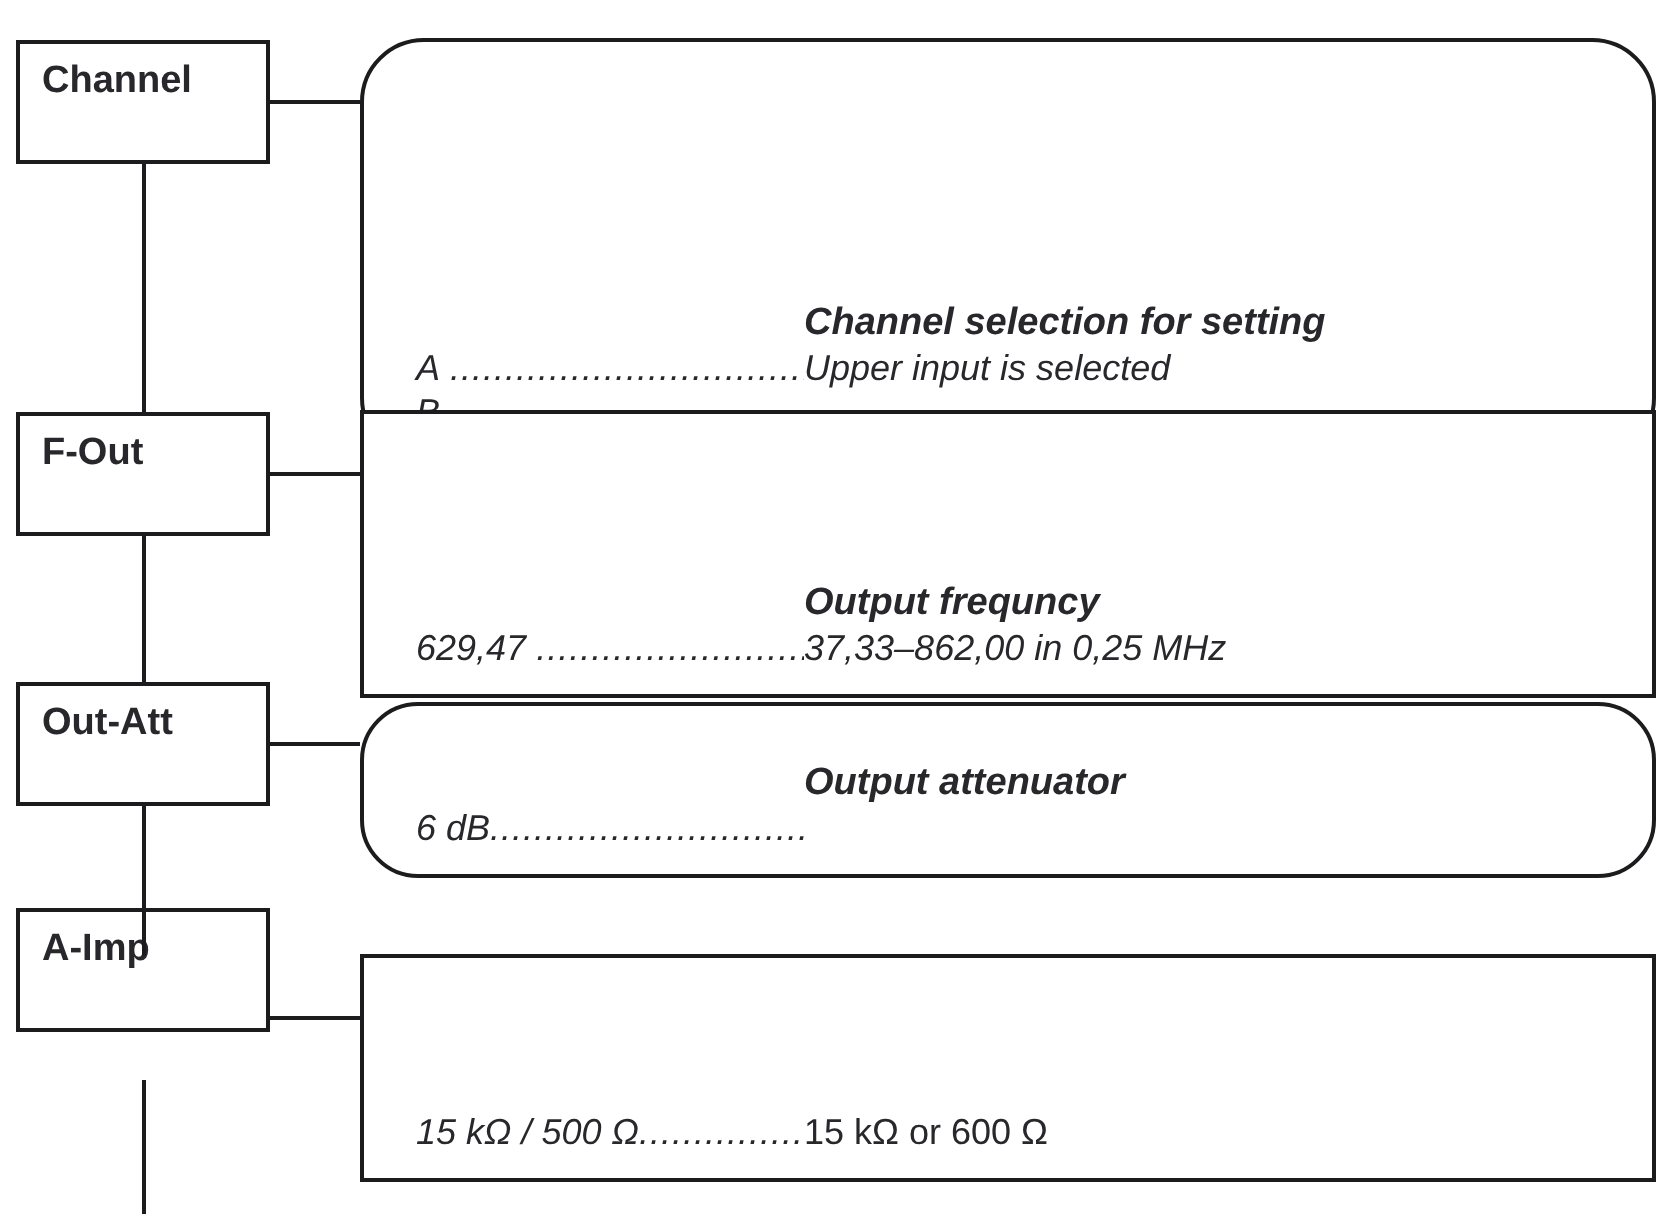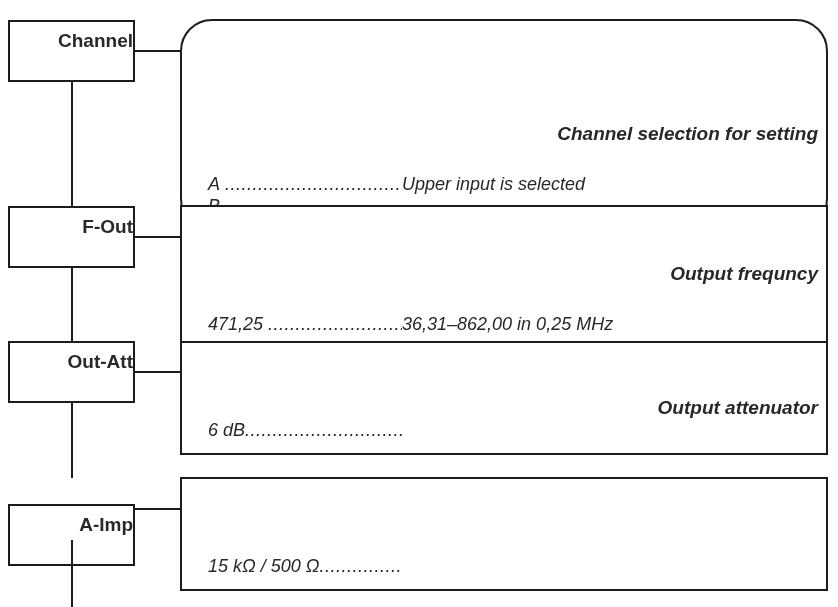--- a/index.html
+++ b/index.html
@@ -8,21 +8,20 @@
     background: #ffffff;
   }
   #diagram {
     position: relative;
     width: 838px;
     height: 607px;
     background: #ffffff;
     font-family: "Liberation Sans", sans-serif;
     color: #28272c;
     overflow: hidden;
-    text-align: right;
   }
   
   .key-box {
     position: absolute;
     left: 8px;
     width: 127px;
     height: 62px;
     border: 2px solid #1c1c1e;
     box-sizing: border-box;
     background: #ffffff;
@@ -32,21 +31,21 @@
     padding: 8px 0 0 11px;
     font-size: 19px;
     font-weight: bold;
     line-height: 22px;
     color: #28272c;
     white-space: nowrap;
   }
   #key-channel { top: 20px; }
   #key-fout    { top: 206px; }
   #key-outatt  { top: 341px; }
-  #key-aimp    { top: 504px; padding-left: 19px; }
+  #key-aimp    { top: 454px; }
 
   
   .vline {
     position: absolute;
     left: 71px;
     width: 2px;
     background: #1c1c1e;
   }
   #vline-1 { top: 82px;  height: 124px; }
   #vline-2 { top: 268px; height: 73px; }
@@ -69,21 +68,21 @@
   .desc-box {
     position: absolute;
     left: 180px;
     width: 648px;
     border: 2px solid #1c1c1e;
     box-sizing: border-box;
     background: #ffffff;
   }
   #desc-channel { top: 19px;  height: 212px; border-radius: 32px; }
   #desc-fout    { top: 205px; height: 144px; }
-  #desc-outatt  { top: 341px; height: 114px; }
+  #desc-outatt  { top: 351px; height: 88px; border-radius: 29px; }
   #desc-aimp    { top: 477px; height: 114px; }
 
   .desc-content {
     position: absolute;
     left: 26px;
     right: 8px;
     bottom: 12px;
     font-size: 18px;
     font-style: italic;
     line-height: 22px;
@@ -110,21 +109,20 @@
     white-space: nowrap;
   }
   .dot-leader {
     flex: 1;
     overflow: hidden;
     white-space: nowrap;
     letter-spacing: 0.5px;
   }
   .row-value {
     white-space: nowrap;
-    margin-top: 28px;
   }
   .row-value.upright {
     font-style: normal;
   }
 </style>
 </head>
 <body>
 
 <div id="diagram">
 
@@ -163,22 +161,22 @@
             <span class="dot-leader">................................................................................</span>
           </span>
       </div>
     </div>
   </div>
 
   <div class="desc-box" id="desc-fout">
     <div class="desc-content">
       <span class="desc-title">Output frequncy</span>
       <div class="setting-row">
-        <span class="row-lead"><span class="row-label">471,25</span>&nbsp;<span class="dot-leader">................................................................................</span></span>
-        <span class="row-value">36,31–862,00 in 0,25 MHz</span>
+        <span class="row-lead"><span class="row-label">629,47</span>&nbsp;<span class="dot-leader">................................................................................</span></span>
+        <span class="row-value">37,33–862,00 in 0,25 MHz</span>
       </div>
     </div>
   </div>
 
   <div class="desc-box" id="desc-outatt">
     <div class="desc-content">
       <span class="desc-title">Output attenuator</span>
       <div class="setting-row">
         <span class="row-lead">
             <span class="row-label">6 dB</span>
@@ -188,17 +186,18 @@
     </div>
   </div>
 
   <div class="desc-box" id="desc-aimp">
     <div class="desc-content">
       <div class="setting-row">
         <span class="row-lead">
             <span class="row-label">15 kΩ / 500 Ω</span>
             <span class="dot-leader">................................................................................</span>
           </span>
+        <span class="row-value upright">15 kΩ or 600 Ω</span>
       </div>
     </div>
   </div>
 
 </div>
 
 </body></html>

